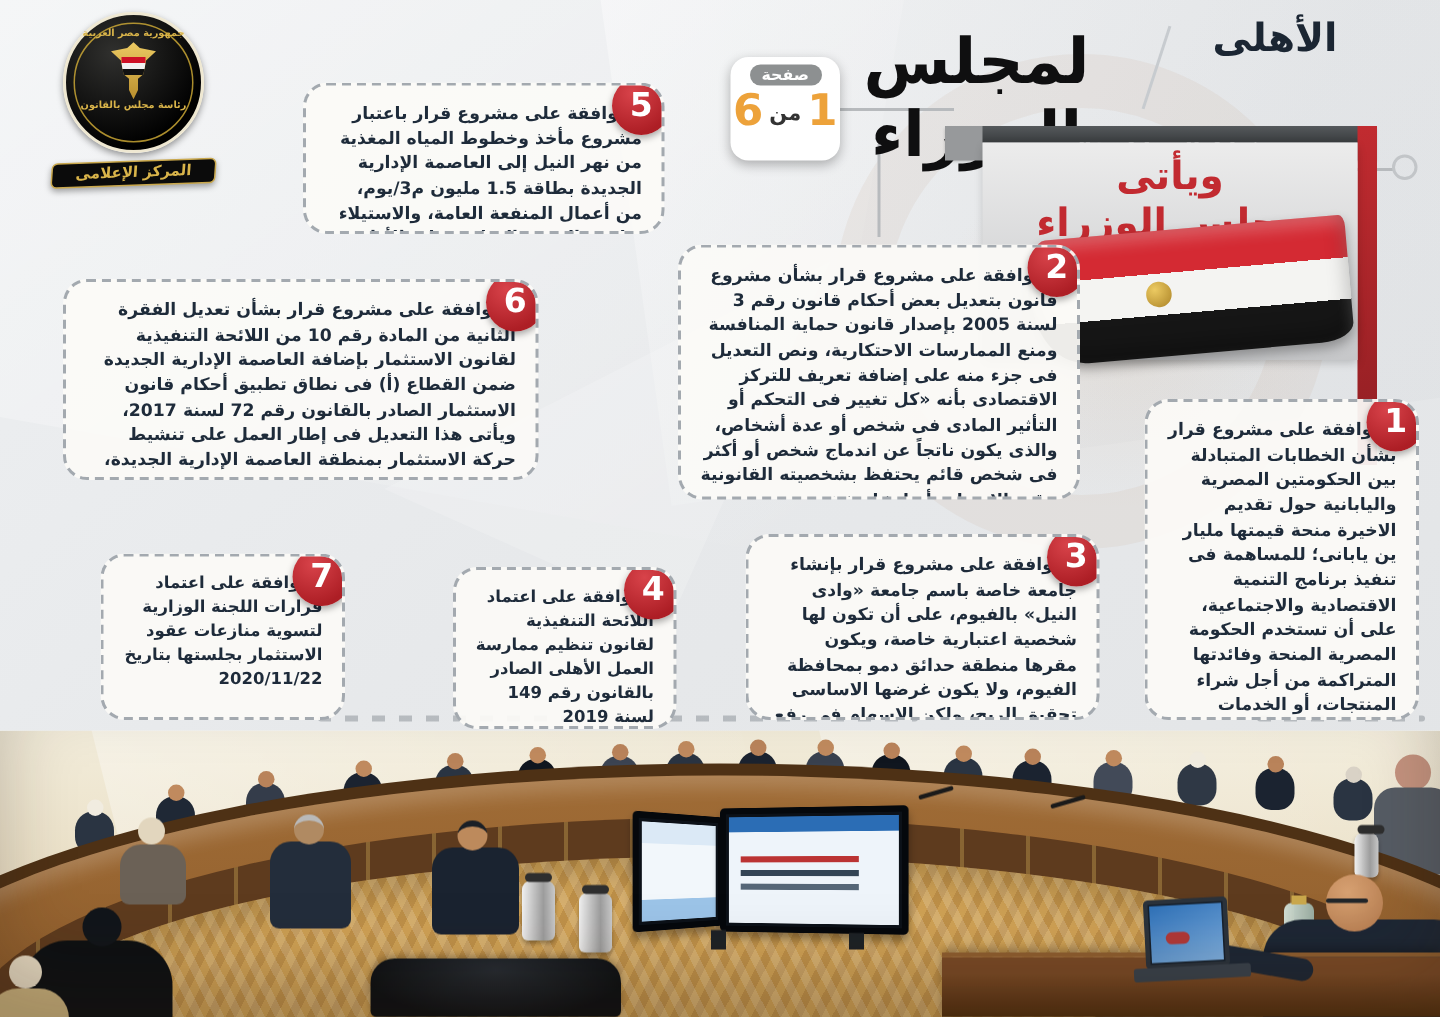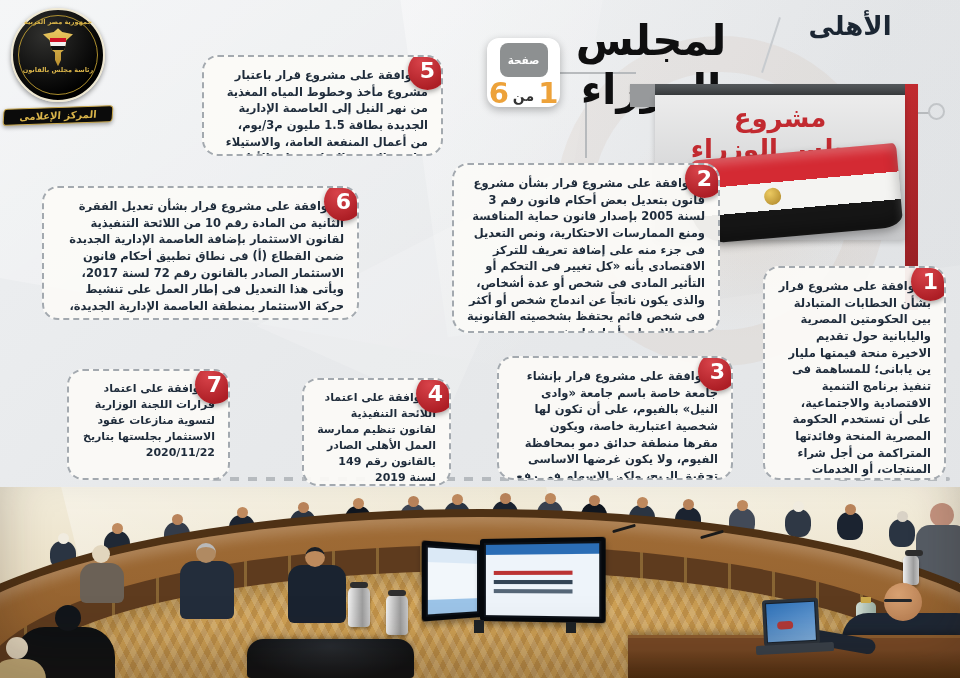--- a/index.html
+++ b/index.html
@@ -18,21 +18,21 @@
   .wm-circle{position:absolute;left:556px;top:36px;width:330px;height:330px;border-radius:50%;
     border:36px solid rgba(199,168,136,.12);}
   .wm-blob{position:absolute;left:610px;top:110px;width:270px;height:230px;border-radius:50%;
     background:radial-gradient(ellipse at center,rgba(214,182,150,.18),rgba(214,182,150,0) 70%);}
   .conn-line{position:absolute;background:#b7babd;}
   .conn-circle{position:absolute;width:17px;height:17px;border-radius:50%;border:2px solid #c2c5c8;background:transparent;}
   .dots{position:absolute;height:4px;border-radius:2px;opacity:.55;
     background:repeating-linear-gradient(90deg,#8f959b 0 9px,transparent 9px 18px);}
 
   
-  .logo{position:absolute;left:8px;top:8px;width:100px;}
+  .logo{position:absolute;left:39px;top:8px;width:100px;}
   .logo-circle{position:relative;width:94px;height:94px;margin:0 auto;border-radius:50%;
     background:radial-gradient(circle at 35% 28%,#30302e,#000 72%);
     border:2px solid #efe8d2;box-shadow:0 2px 5px rgba(0,0,0,.4);}
   .logo-ring{position:absolute;inset:5px;border-radius:50%;border:1px solid rgba(212,175,55,.8);}
   .logo-txt{color:#d9b44a;font-size:6.5px;text-align:center;font-weight:bold;line-height:1.1;}
   .logo-txt.top{margin-top:9px;}
   .logo-eagle{position:relative;width:30px;height:38px;margin:2px auto 1px;
     background:linear-gradient(180deg,#ecca62,#b98f2e);
     clip-path:polygon(50% 0,64% 10%,100% 16%,78% 32%,72% 56%,60% 64%,60% 84%,50% 100%,40% 84%,40% 64%,28% 56%,22% 32%,0 16%,36% 10%);}
   .logo-flag-mini{position:absolute;left:7px;top:10px;width:16px;height:12px;
@@ -48,21 +48,21 @@
   .main-title{position:absolute;left:528px;top:16px;width:246px;text-align:center;direction:rtl;
     color:#0f0f10;font-size:42px;font-weight:bold;}
   .date-bar{position:absolute;left:630px;top:84px;width:287px;height:23px;background:#97999b;
     color:#fff;font-size:15px;font-weight:bold;text-align:center;line-height:23px;direction:rtl;
     box-shadow:0 1px 2px rgba(0,0,0,.2);}
 
   
   .page-badge{position:absolute;left:487px;top:38px;width:73px;height:69px;background:#fff;
     border-radius:12px;box-shadow:0 3px 8px rgba(0,0,0,.28);}
   .pb-label{width:48px;margin:5px auto 0;background:#8d9091;color:#fff;font-size:10.5px;font-weight:bold;
-    text-align:center;border-radius:8px;padding:11px 0;}
+    text-align:center;border-radius:8px;padding:1px 0;}
   .pb-row{display:flex;direction:rtl;align-items:flex-end;justify-content:center;gap:4px;margin-top:2px;}
   .pb-num{color:#eda23a;font-size:29px;font-weight:bold;line-height:1;}
   .pb-of{color:#333;font-size:14px;font-weight:bold;margin-bottom:4px;}
 
   
   .panel-topbar{position:absolute;left:655px;top:84px;width:263px;height:11px;
     background:linear-gradient(180deg,#55595c,#393c3e);}
   .panel-body{position:absolute;left:655px;top:95px;width:250px;height:145px;
     background:linear-gradient(180deg,#ececec,#c6c7c9);box-shadow:0 2px 6px rgba(0,0,0,.2);}
   .panel-title{margin-top:8px;text-align:center;direction:rtl;color:#c22a30;
@@ -261,21 +261,21 @@
       <span class="pb-num">1</span>
       <span class="pb-of">من</span>
       <span class="pb-num">6</span>
     </div>
   </div>
 
   <div class="panel-topbar"></div>
   <div class="red-strip"></div>
   <div class="panel-body">
     <div class="panel-title">
-      <span>مشروع</span><br>
+      <span>ويأتى</span><br>
       <span>مجلس الوزراء</span>
     </div>
   </div>
   <div class="flag">
     <div class="flag-emblem"></div>
   </div>
 
   <div class="decision d1">
     <div class="num-badge">1</div>
     <p class="dtext">الموافقة على مشروع قرار بشأن الخطابات المتبادلة بين الحكومتين المصرية واليابانية حول تقديم الاخيرة منحة قيمتها مليار ين يابانى؛ للمساهمة فى تنفيذ برنامج التنمية الاقتصادية والاجتماعية، على أن تستخدم الحكومة المصرية المنحة وفائدتها المتراكمة من أجل شراء المنتجات، أو الخدمات اللازمة لتنفيذ البرنامج</p>

